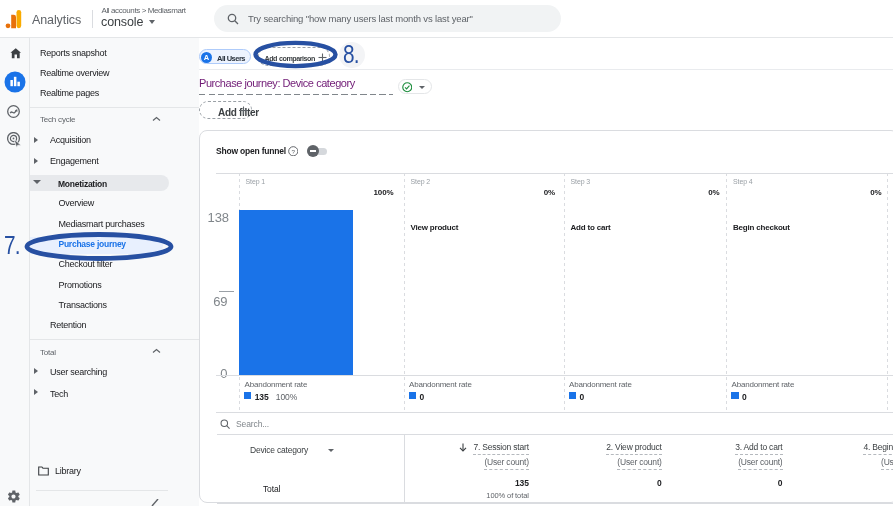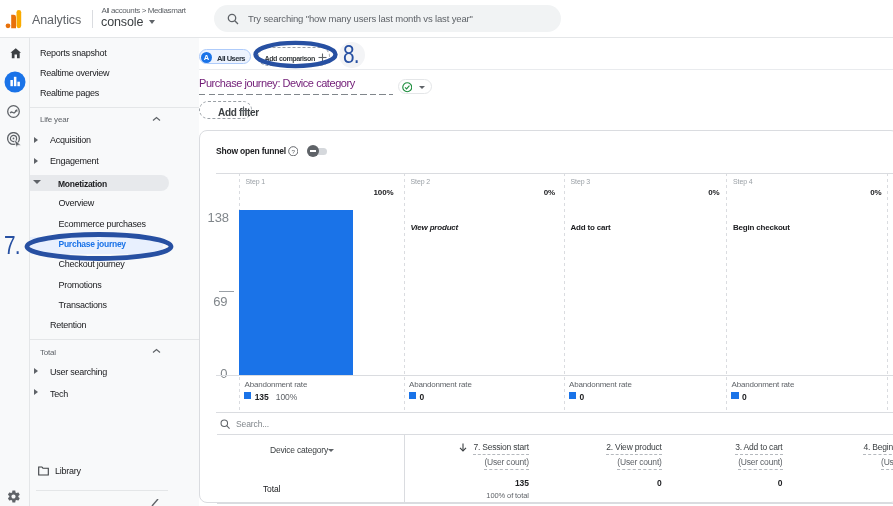--- a/index.html
+++ b/index.html
@@ -102,36 +102,36 @@
   <svg class="abs" style="left:7px;top:452px" width="13" height="13" viewBox="0 0 20 20">
     <path fill="#5f6368" d="M17.4 10.9c0-.3.1-.6.1-.9s0-.6-.1-.9l1.9-1.5c.2-.1.2-.4.1-.6l-1.8-3.1c-.1-.2-.4-.3-.6-.2l-2.3.9c-.5-.4-1-.7-1.6-.9l-.3-2.4c0-.2-.2-.4-.5-.4h-3.6c-.2 0-.4.2-.5.4l-.3 2.4c-.6.2-1.1.6-1.6.9l-2.3-.9c-.2-.1-.5 0-.6.2L1.6 7c-.1.2-.1.5.1.6l1.9 1.5c0 .3-.1.6-.1.9s0 .6.1.9l-1.9 1.5c-.2.1-.2.4-.1.6l1.8 3.1c.1.2.4.3.6.2l2.3-.9c.5.4 1 .7 1.6.9l.3 2.4c0 .2.2.4.5.4h3.6c.2 0 .4-.2.5-.4l.3-2.4c.6-.2 1.1-.6 1.6-.9l2.3.9c.2.1.5 0 .6-.2l1.8-3.1c.1-.2.1-.5-.1-.6l-1.9-1.5zM10 13.2c-1.8 0-3.2-1.4-3.2-3.2S8.2 6.8 10 6.8s3.2 1.4 3.2 3.2-1.4 3.2-3.2 3.2z"></path>
   </svg>
 </div>
 
 <div id="side">
   <div class="sitem" style="top:10px">Reports snapshot</div>
   <div class="sitem" style="top:30px">Realtime overview</div>
   <div class="sitem" style="top:50px">Realtime pages</div>
   <div class="sdiv" style="top:69px"></div>
-  <div class="shead" style="top:77px">Life year</div>
+  <div class="shead" style="top:77px">Tech cycle</div>
   <svg class="chevup" style="top:77px" width="9" height="8" viewBox="0 0 9 8">
       <path d="M1 5.5 L4.5 2.5 L8 5.5" fill="none" stroke="#5f6368" stroke-width="1.2"></path>
     </svg>
   <div class="sitem" style="top:97px; left:20px">Acquisition</div>
     <div class="carR" style="top:99px"></div>
   <div class="sitem" style="top:118px; left:20px">Engagement</div>
     <div class="carR" style="top:120px"></div>
   <div style="position:absolute; left:0; top:137px; width:139px; height:16px; background:#e7e9ec; border-radius:0 8px 8px 0;"></div>
   <div class="sitem" style="top:140.5px; left:20px; font-size:8.5px; font-weight:bold;margin-left:8px;">Monetization</div>
     <div class="carD" style="top:142px"></div>
   <div class="sitem sub" style="top:159.5px">Overview</div>
-  <div class="sitem sub" style="top:180.5px">Ecommerce purchases</div>
+  <div class="sitem sub" style="top:180.5px">Mediasmart purchases</div>
   <div style="position:absolute; left:0; top:198.5px; width:133px; height:17px; background:#e8f0fe; border-radius:0 9px 9px 0;"></div>
   <div class="sitem sub" style="top:201px; color:#1a73e8; font-size:8.5px; font-weight:bold;">Purchase journey</div>
-  <div class="sitem sub" style="top:221px">Checkout journey</div>
+  <div class="sitem sub" style="top:221px">Checkout filter</div>
   <div class="sitem sub" style="top:241.5px">Promotions</div>
   <div class="sitem sub" style="top:261.5px">Transactions</div>
   <div class="sitem" style="top:282px; left:20px">Retention</div>
   <div class="sdiv" style="top:300.5px"></div>
   <div class="shead" style="top:309.5px">Total</div>
   <svg class="chevup" style="top:309px" width="9" height="8" viewBox="0 0 9 8">
       <path d="M1 5.5 L4.5 2.5 L8 5.5" fill="none" stroke="#5f6368" stroke-width="1.2"></path>
     </svg>
   <div class="sitem" style="top:329px; left:20px">User searching</div>
     <div class="carR" style="top:330px"></div>
@@ -198,21 +198,21 @@
 <div class="dashv" style="left:239px;"></div>
 <div class="dashv" style="left:403.5px;"></div>
 <div class="dashv" style="left:563.5px;"></div>
 <div class="dashv" style="left:726px;"></div>
 <div class="dashv" style="left:887px;"></div>
 
 <div class="stepn" style="left:245.5px;top:178px;">Step 1</div>
 <div class="stepname" style="left:245px;top:188px;">Session start</div>
 <div class="steppct" style="left:363.5px;top:188px;">100%</div>
 <div class="stepn" style="left:410.5px;top:178px;">Step 2</div>
-<div class="stepname" style="left:410.5px;top:188px;font-style:italic;">View product</div>
+<div class="stepname" style="left:410.5px;top:188px;">View product</div>
 <div class="steppct" style="left:525px;top:188px;">0%</div>
 <div class="stepn" style="left:570.5px;top:178px;">Step 3</div>
 <div class="stepname" style="left:570.5px;top:188px;">Add to cart</div>
 <div class="steppct" style="left:689.5px;top:188px;">0%</div>
 <div class="stepn" style="left:733px;top:178px;">Step 4</div>
 <div class="stepname" style="left:733px;top:188px;">Begin checkout</div>
 <div class="steppct" style="left:851.5px;top:188px;">0%</div>
 
 <div class="ylab" style="left:207.5px;top:209.5px;">138</div>
 <div class="ylab" style="left:207.5px;top:293.5px;">69</div>
@@ -239,21 +239,21 @@
 
 <div class="hline" style="left:216px;top:412px;width:677px;"></div>
 
 <svg class="abs" style="left:219.5px;top:418.5px;z-index:6" width="10.5" height="10.5" viewBox="0 0 11 11">
   <circle cx="4.5" cy="4.5" r="3.4" fill="none" stroke="#5f6368" stroke-width="1.1"></circle>
   <line x1="7" y1="7" x2="10" y2="10" stroke="#5f6368" stroke-width="1.1"></line>
 </svg>
 <div class="abs" style="left:236px;top:419px;font-size:8.5px;color:#80868b;z-index:6;">Search...</div>
 <div class="hline" style="left:217px;top:433.5px;width:676px;"></div>
 <div class="abs" style="left:404px;top:433.5px;width:1px;height:69.5px;background:#dadce0;z-index:6;"></div>
-<div class="thead" style="left:270px;top:445px;">Device category</div>
+<div class="thead" style="left:250px;top:445px;">Device category</div>
 <div class="abs" style="left:327.6px;top:448.5px;width:0;height:0;border-left:3px solid transparent;border-right:3px solid transparent;border-top:3.8px solid #5f6368;z-index:6;"></div>
 
 <div class="thead" style="left:428.8px;top:442.3px;width:100px;text-align:right;"><span class="du">7. Session start</span></div>
 <svg class="abs" style="left:459px;top:442.5px;z-index:6" width="8" height="9" viewBox="0 0 8 9">
   <line x1="4" y1="0.5" x2="4" y2="7.5" stroke="#3c4043" stroke-width="1.1"></line>
   <path d="M1 4.8 L4 8 L7 4.8" fill="none" stroke="#3c4043" stroke-width="1.1"></path>
 </svg>
 <div class="tsub" style="left:428.8px;top:457.3px;width:100px;text-align:right;"><span class="du">(User count)</span></div>
 <div class="thead" style="left:561.7px;top:442.3px;width:100px;text-align:right;"><span class="du">2. View product</span></div>
 <div class="tsub" style="left:561.7px;top:457.3px;width:100px;text-align:right;"><span class="du">(User count)</span></div>

